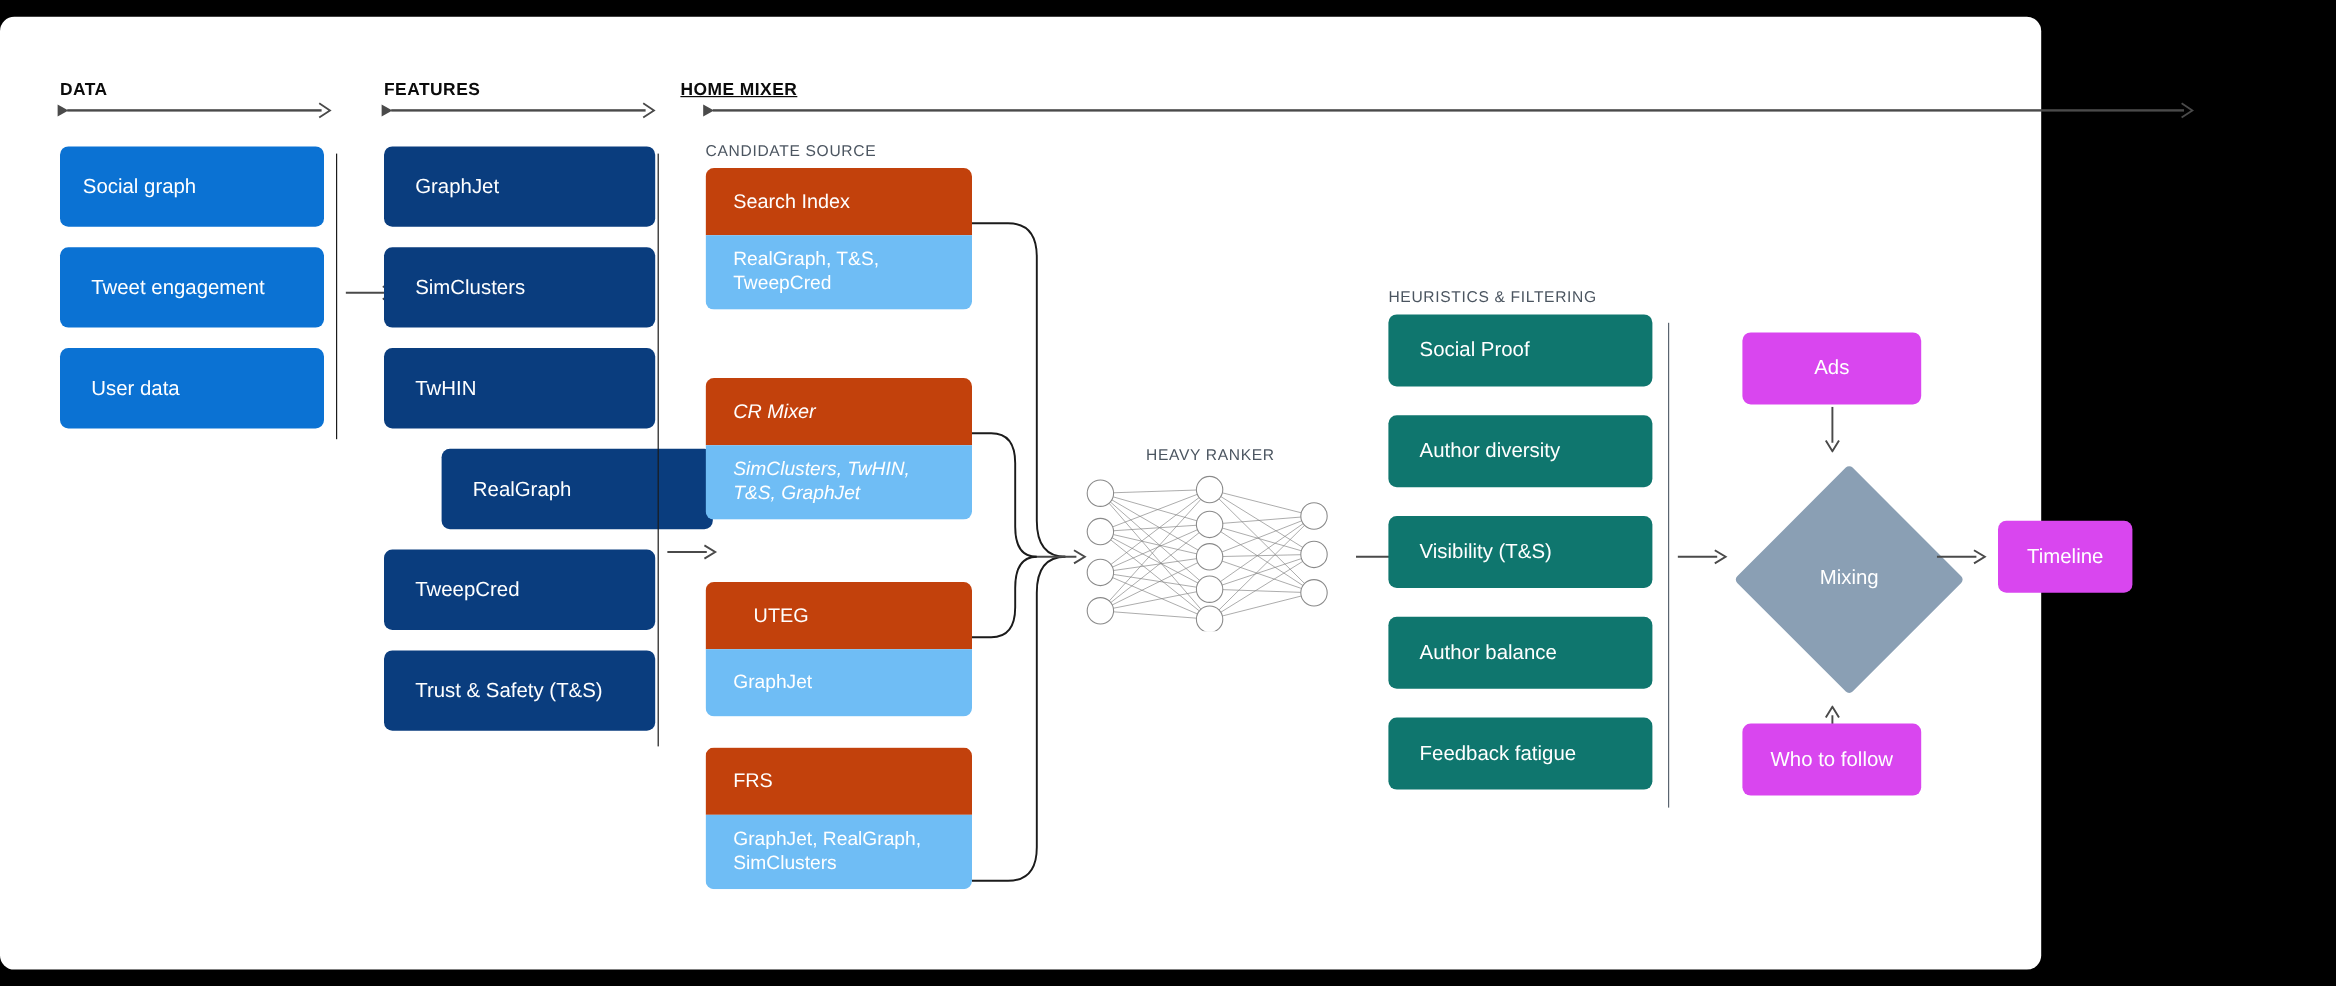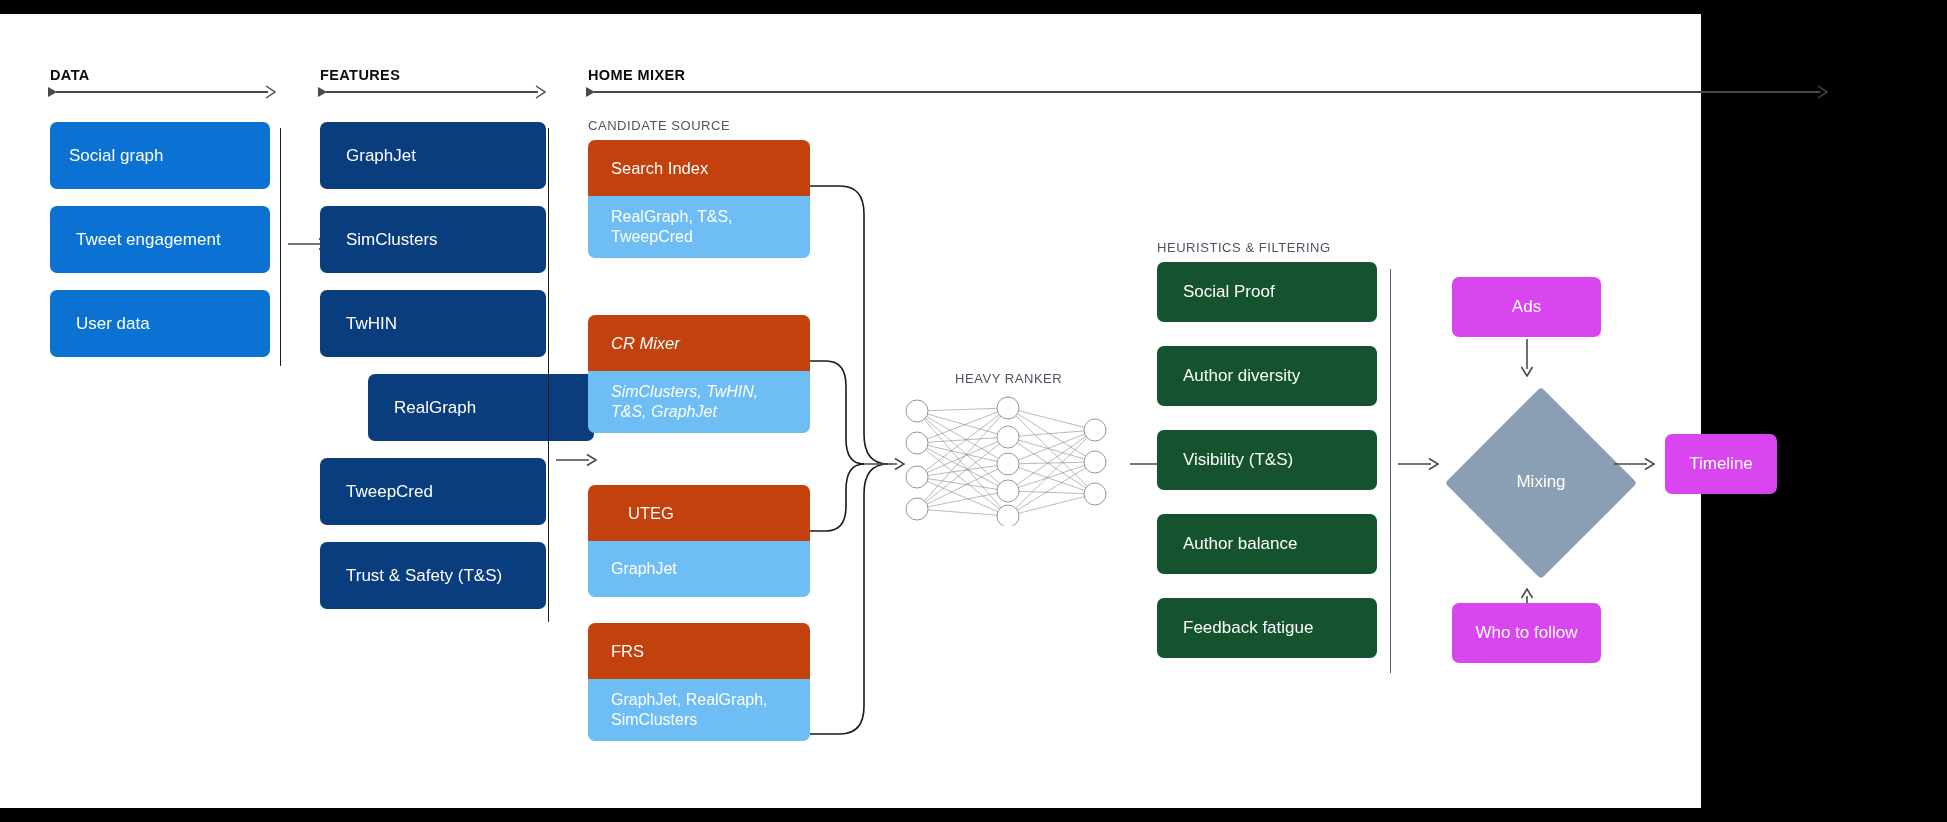--- a/index.html
+++ b/index.html
@@ -14,20 +14,21 @@
     overflow: hidden;
     font-family: "Liberation Sans", sans-serif;
   }
   #canvas {
     position: absolute;
     left: 0;
     top: 14px;
     width: 1701px;
     height: 794px;
     background: #ffffff;
+    border-radius: 12px;
   }
   .abs { position: absolute; }
 
   
   .sec-title {
     position: absolute;
     font-size: 14.5px;
     font-weight: bold;
     letter-spacing: 0.4px;
     color: #0b0b0b;
@@ -66,21 +67,21 @@
     border-radius: 7px;
     display: flex;
     align-items: center;
     box-sizing: border-box;
     color: #ffffff;
     font-size: 17px;
     padding-left: 26px;
   }
   .box.data      { background: #0b72d3; }
   .box.feature   { background: #0a3d7e; }
-  .box.heur      { background: #14532d; }
+  .box.heur      { background: #0f766e; }
   .box.out       { background: #d946ef; justify-content: center; padding-left: 0; }
 
   
   .cs-card {
     position: absolute;
     width: 222px;
     border-radius: 7px;
     overflow: hidden;
   }
   .cs-head {
@@ -152,21 +153,21 @@
 
   <div class="sec-title" style="left:320px; top:53px;">FEATURES</div>
   <div class="sec-rule" style="left:318px; top:72px; width:228px;">
     <div class="bar"></div>
     <div class="lhead"></div>
     <svg class="rh" width="14" height="16" viewBox="0 0 14 16">
       <path d="M2 2 L11 8 L2 14" fill="none" stroke="#4a4a4a" stroke-width="1.5"></path>
     </svg>
   </div>
 
-  <div class="sec-title" style="left:588px; top:53px;">HOME MIXER</div>
+  <div class="sec-title" style="left:567px; top:53px;text-decoration:underline;">HOME MIXER</div>
   <div class="sec-rule" style="left:586px; top:72px; width:1242px;">
     <div class="bar"></div>
     <div class="lhead"></div>
     <svg class="rh" width="14" height="16" viewBox="0 0 14 16">
       <path d="M2 2 L11 8 L2 14" fill="none" stroke="#4a4a4a" stroke-width="1.5"></path>
     </svg>
   </div>
 
   <div class="box data" style="left:50px; top:108px; width:220px; height:67px;padding-left:19px;">Social graph</div>
   <div class="box data" style="left:50px; top:192px; width:220px; height:67px;">Tweet engagement</div>

